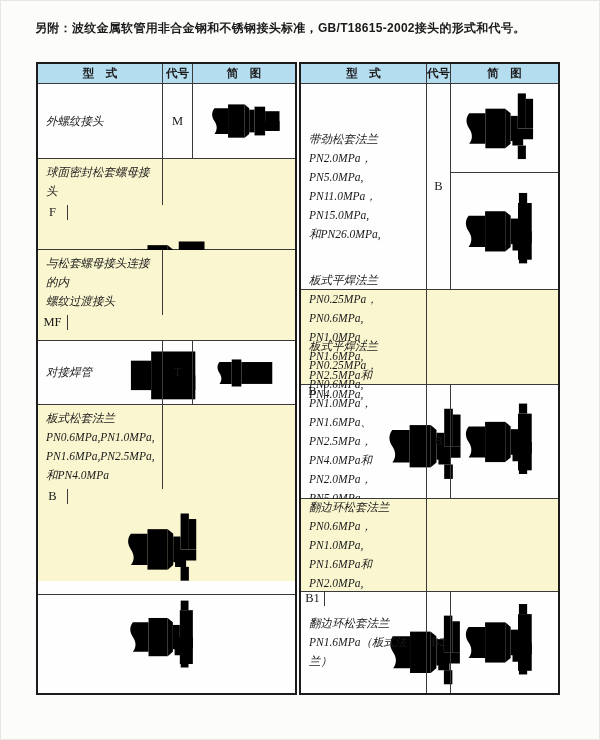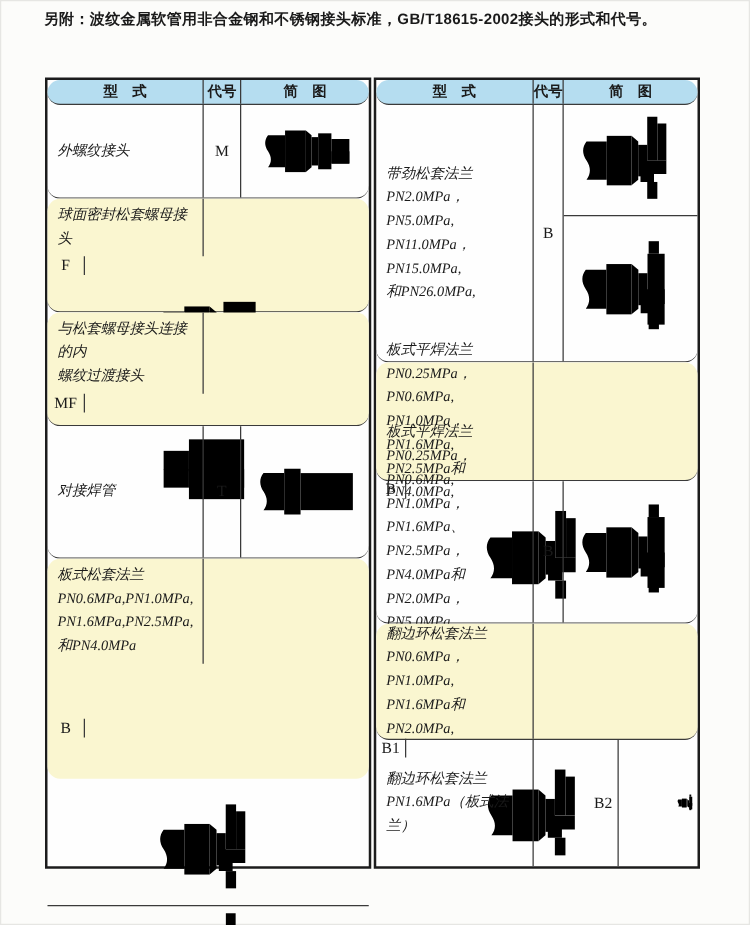--- a/index.html
+++ b/index.html
@@ -5,33 +5,33 @@
   * { box-sizing: border-box; margin: 0; padding: 0; }
   html,body { width:600px; height:740px; }
   body {
     background:#fcfcfa;
     font-family:"Liberation Serif","DejaVu Serif",serif;
     color:#1a1a1a;
     position:relative;
   }
   .page { position:absolute; inset:0; box-shadow: inset 0 0 0 1px #e6e6e3; }
   .title{
-    position:absolute; left:35px; top:7px; width:540px;
+    position:absolute; left:35px; top:20px; width:540px;
     font-family:"Liberation Sans","DejaVu Sans",sans-serif;
     font-weight:bold; font-size:12px; letter-spacing:.3px; white-space:nowrap;
   }
   .tbl{
     position:absolute; top:62px; width:261px; height:633px;
     border:2px solid #1c1c1c; background:#fefefe;
     display:flex; flex-direction:column;
   }
   #left-tbl{ left:36px; }
   #right-tbl{ left:299px; }
-  .row{ display:flex; border-bottom:1px solid #3a3a3a; flex:none;border-radius:10px; }
-  .row:last-child{ border-bottom:none;gap:44px; }
+  .row{ display:flex; border-bottom:1px solid #3a3a3a; flex:none; }
+  .row:last-child{ border-bottom:none; }
   .cell{ border-right:1px solid #3a3a3a; height:100%; }
   .cell:last-child{ border-right:none; }
   .header-row{
     background:#b5ddf0; height:20px;
     font-family:"Liberation Sans","DejaVu Sans",sans-serif;
     font-weight:bold; font-size:11.5px;
   }
   .header-row .cell{ display:flex; align-items:center; justify-content:center; }
   .c-type{ width:125px; }
   .c-code{ width:30px;text-align:right; }
@@ -195,21 +195,21 @@
       <div class="cell c-code code-cell">MF</div>
       <div class="cell c-sketch sketch-cell">
         <div class="sub">
             <svg class="diag" viewBox="0 0 110 90">
               <use href="#sym-mf"></use>
             </svg>
           </div>
       </div>
     </div>
 
-    <div class="row" style="height:106px">
+    <div class="row" style="height:64px">
       <div class="cell c-type type-cell">对接焊管</div>
       <div class="cell c-code code-cell">T</div>
       <div class="cell c-sketch sketch-cell">
         <div class="sub">
             <svg class="diag" viewBox="0 0 110 90">
               <use href="#sym-t"></use>
             </svg>
           </div>
       </div>
     </div>

